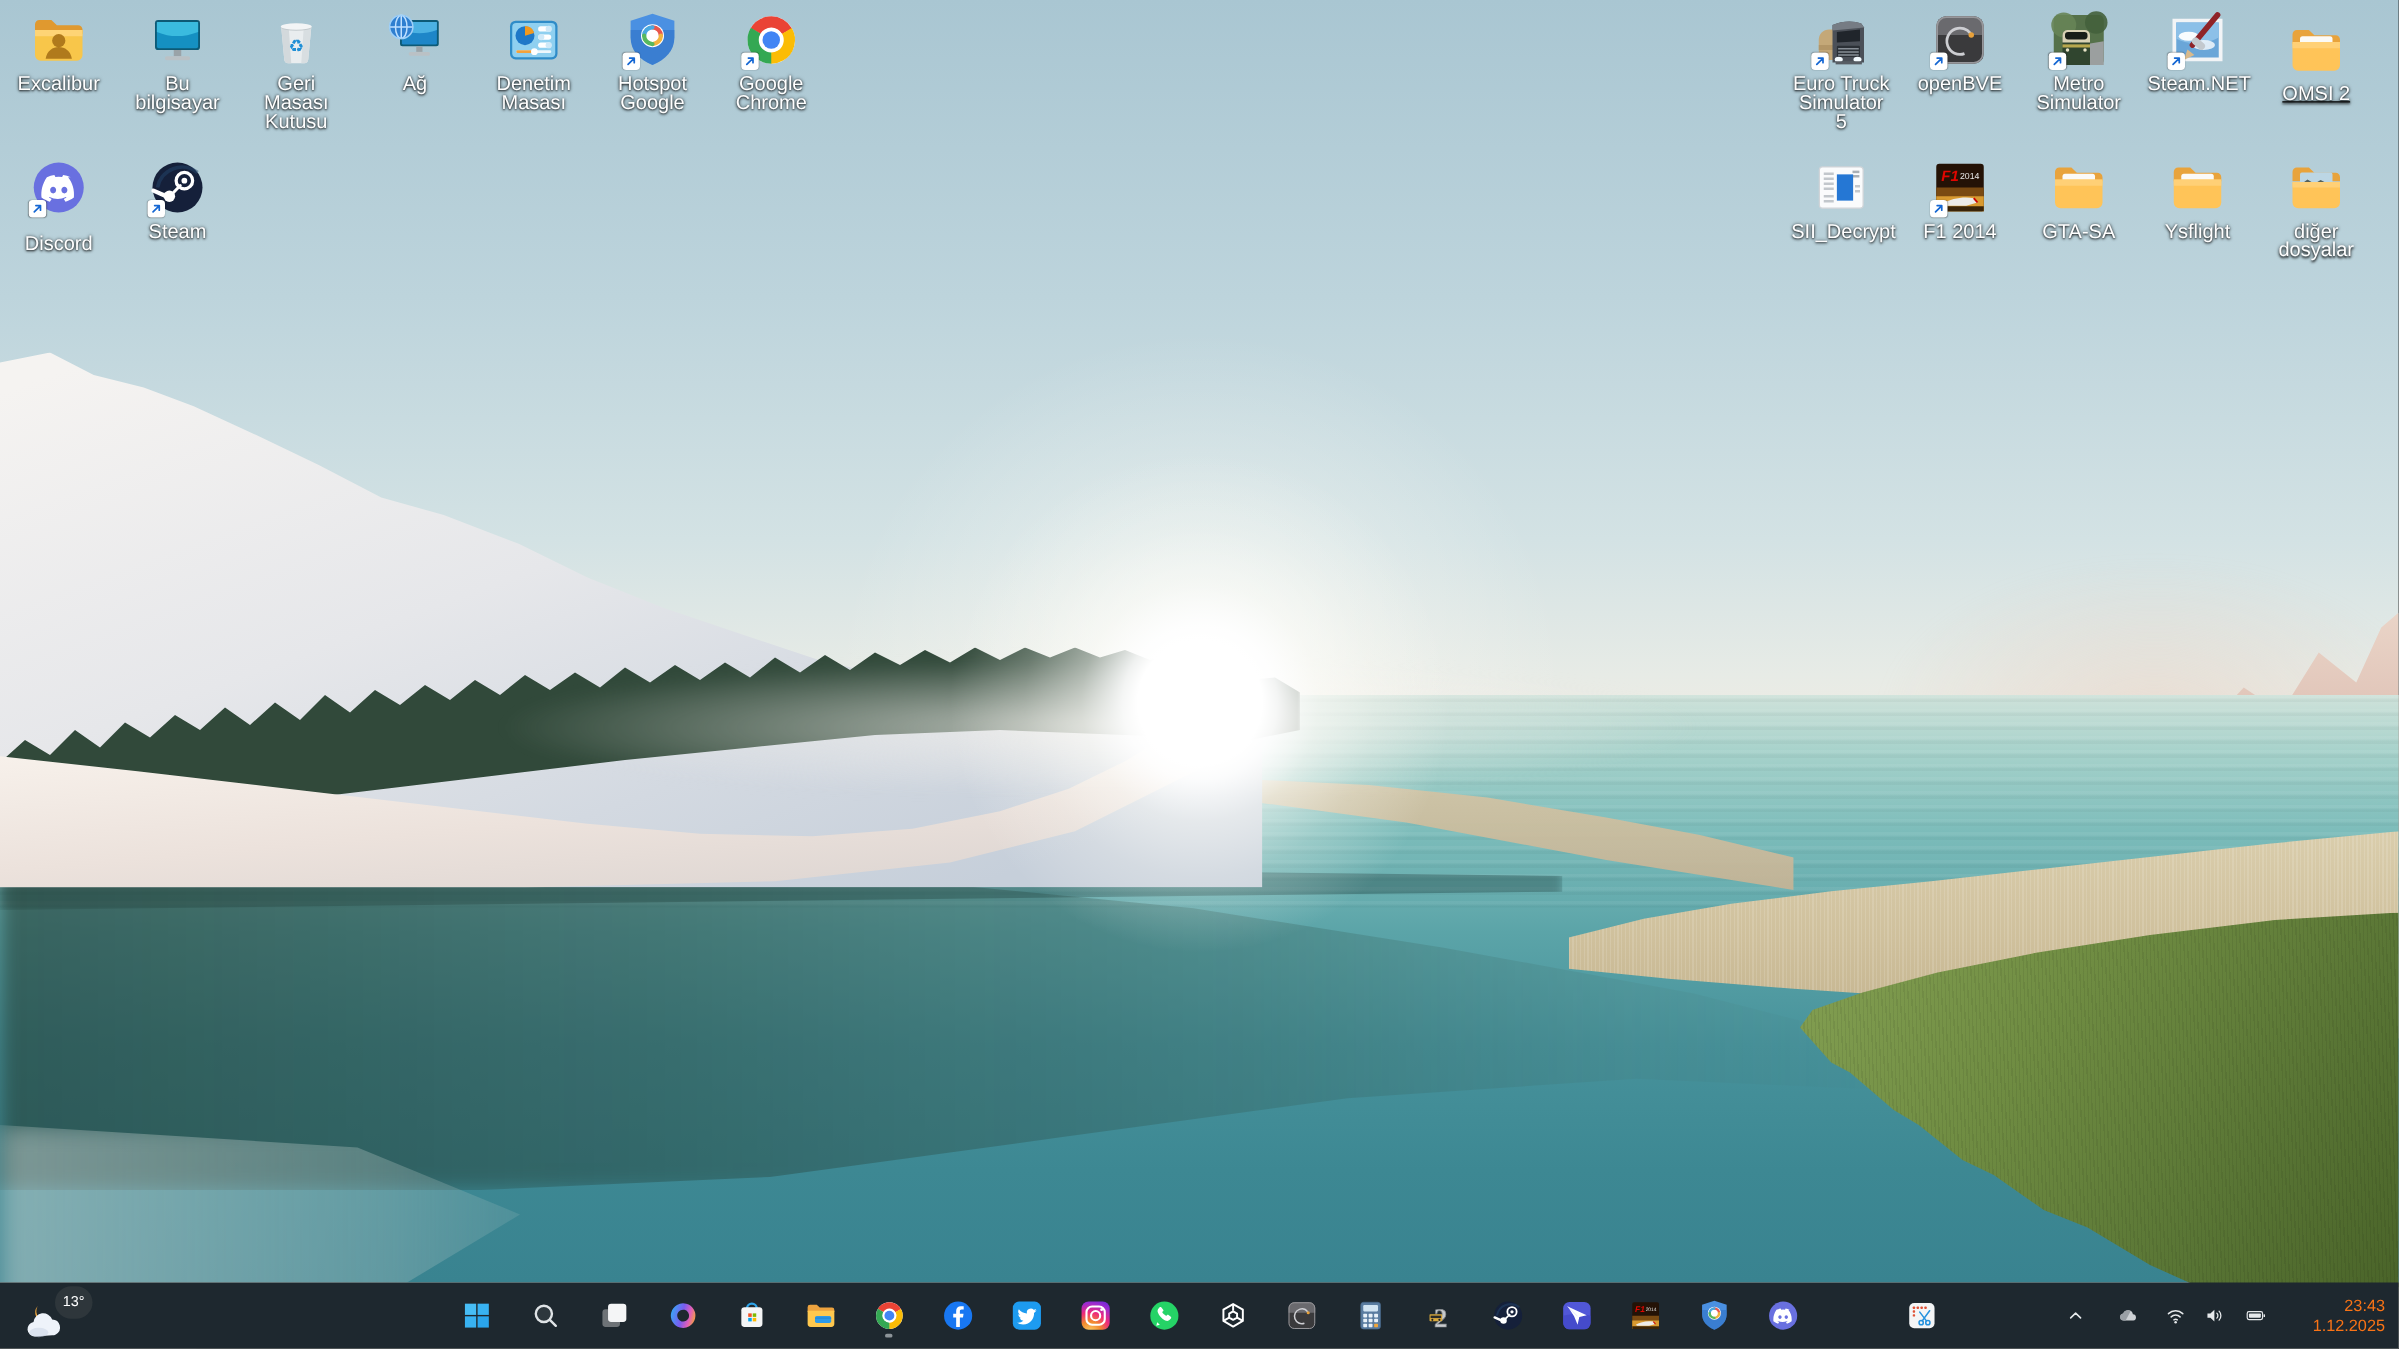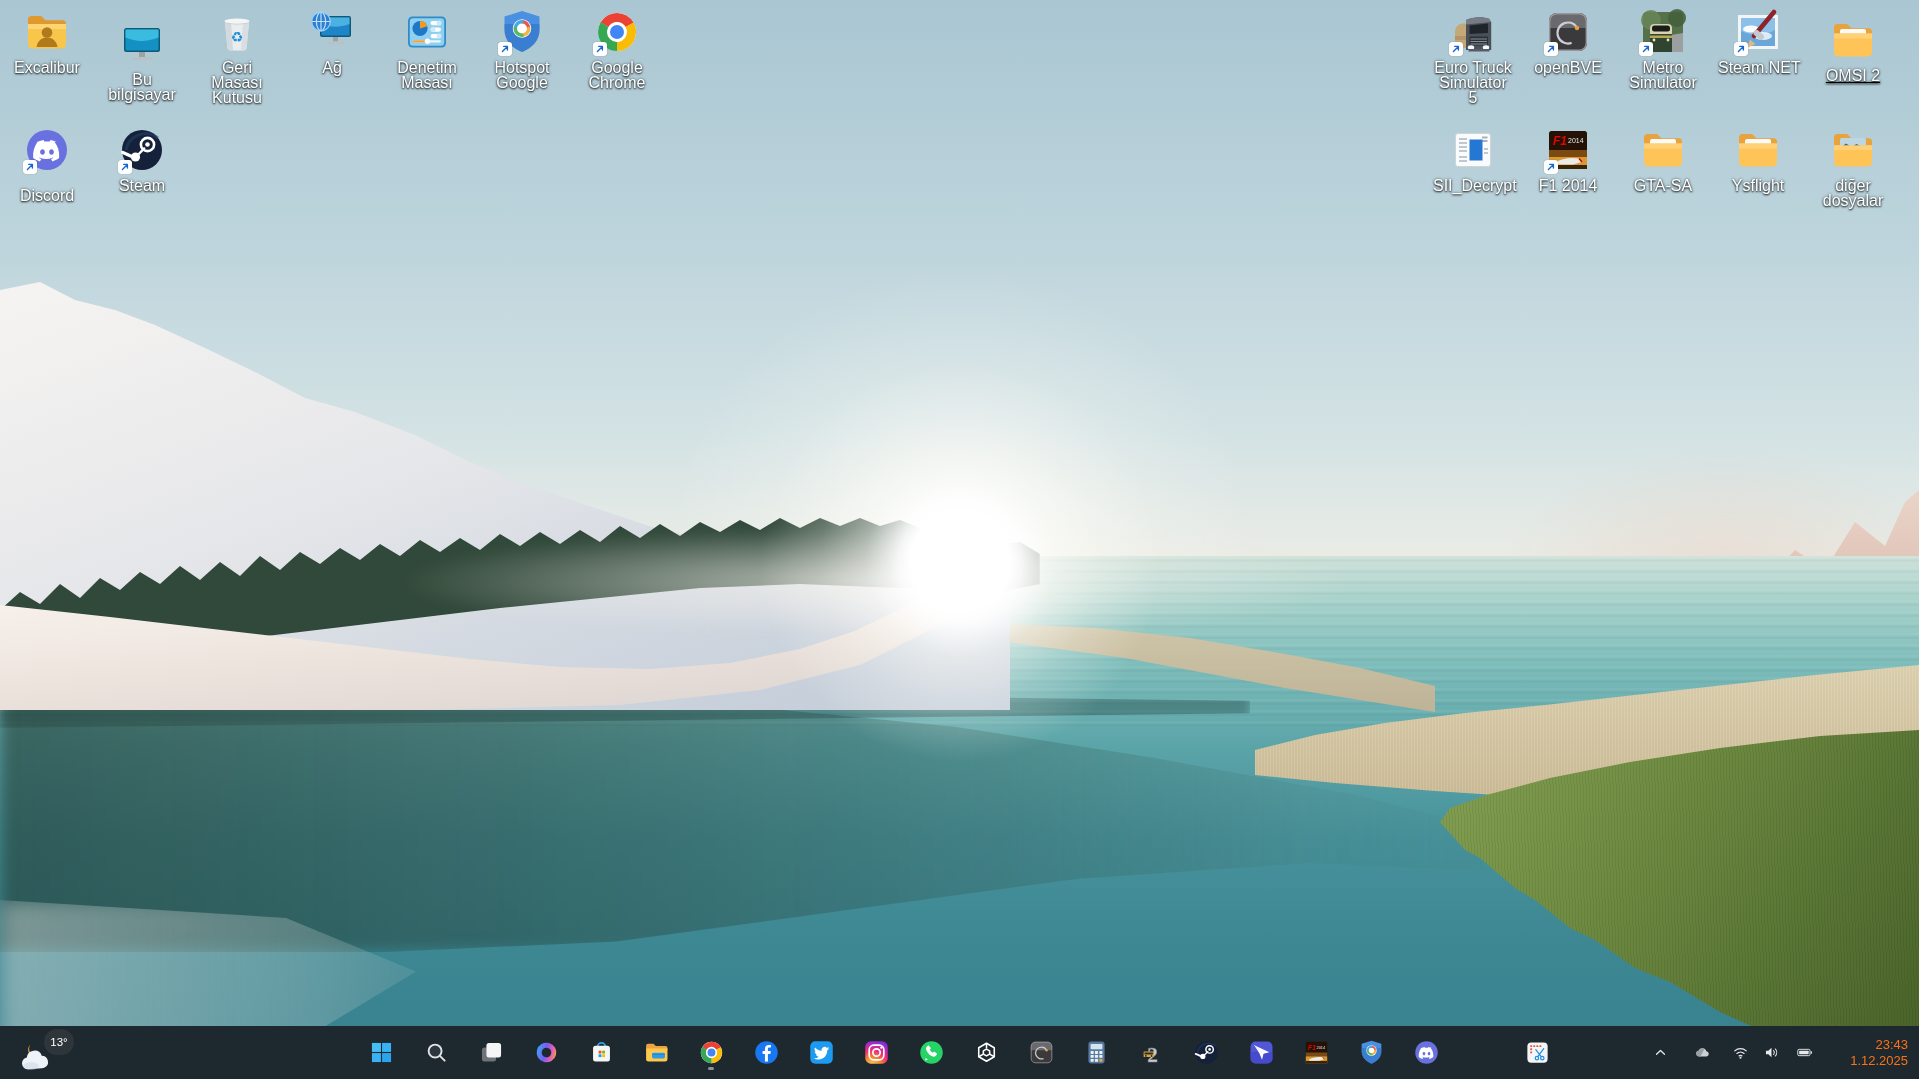--- a/index.html
+++ b/index.html
@@ -117,21 +117,21 @@
         <svg viewBox="0 0 48 48">
           <path d="M5 11.5A3.5 3.5 0 0 1 8.5 8h9.6l4.4 4.2h17A3.5 3.5 0 0 1 43 15.7V19H5z" fill="#e0992f"></path>
           <path d="M5 16h38v20a4.5 4.5 0 0 1-4.5 4.5h-29A4.5 4.5 0 0 1 5 36z" fill="#f8c64a"></path>
           <path d="M5 16h38v5H5z" fill="#ffd67c" opacity=".85"></path>
           <circle cx="24" cy="24.5" r="5.3" fill="#b07a1c"></circle>
           <path d="M13.5 39c1-6.5 5.7-9.5 10.5-9.5s9.5 3 10.5 9.5z" fill="#b07a1c"></path>
         </svg>
       </div>
       <div class="lbl">Excalibur</div>
     </div>
-    <div class="dicon" style="left: 97px; top: 20px;">
+    <div class="dicon" style="left: 97px; top: 8px;">
       <div class="dimg">
         <svg viewBox="0 0 48 48">
           <rect x="6" y="8" width="36" height="24" rx="2.5" fill="#0d5a76"></rect>
           <rect x="7.5" y="9.5" width="33" height="21" rx="1.5" fill="#1590c2"></rect>
           <path d="M7.5 9.5h33v8c-12 4.5-22 4.5-33 0z" fill="#41c3e4" opacity=".85"></path>
           <rect x="21" y="32" width="6" height="5" fill="#9aa3a8"></rect>
           <rect x="14" y="37" width="20" height="3.2" rx="1.4" fill="#bac1c5"></rect>
         </svg>
       </div>
       <div class="lbl">Bu bilgisayar</div>

